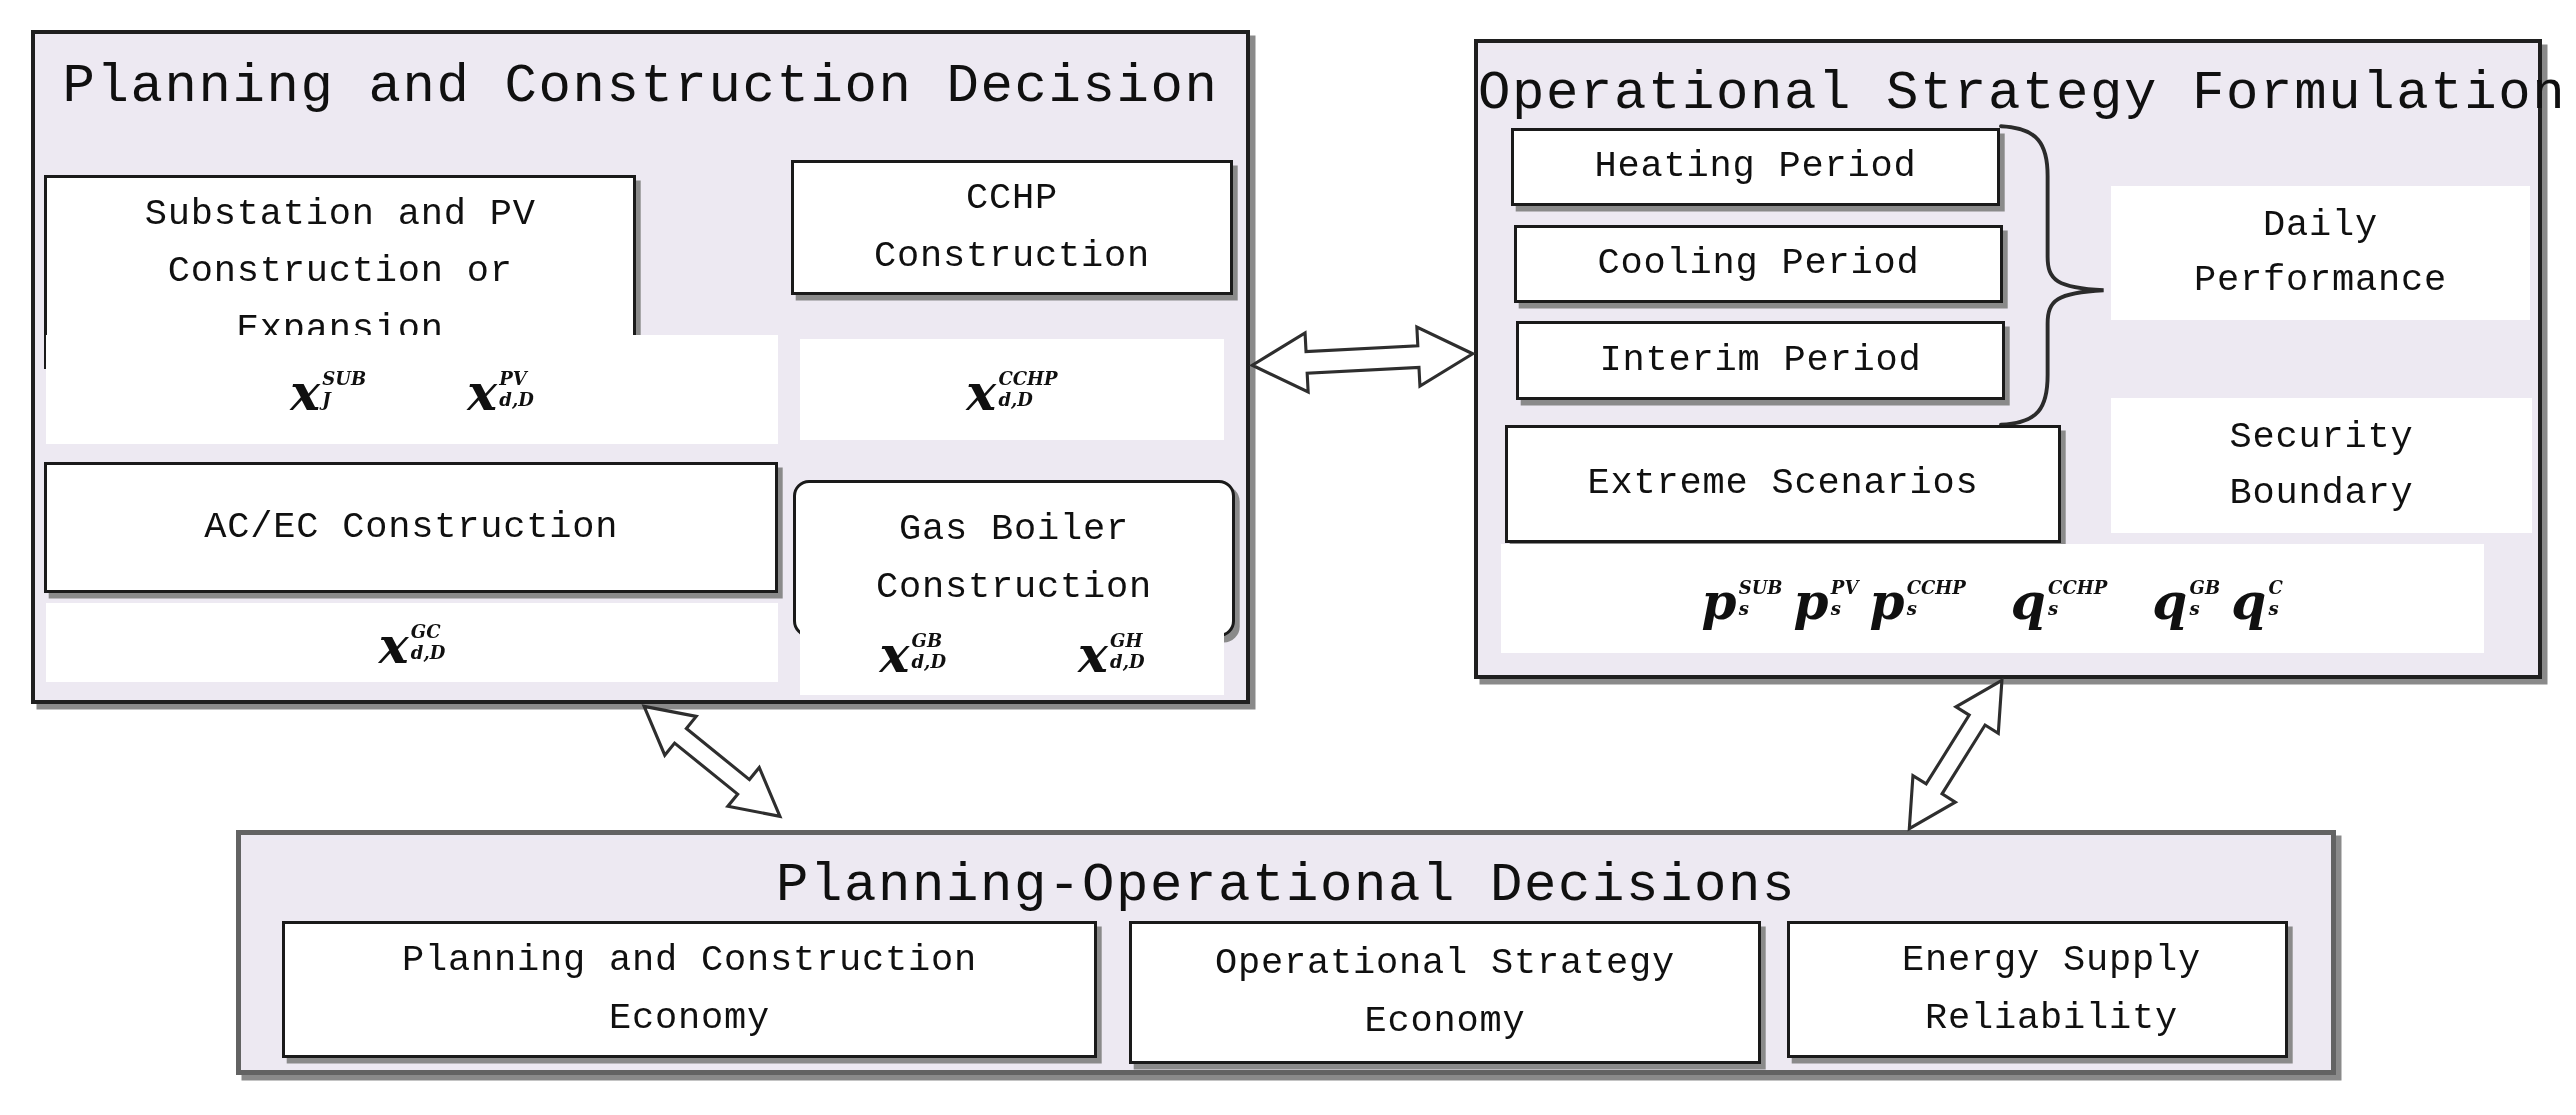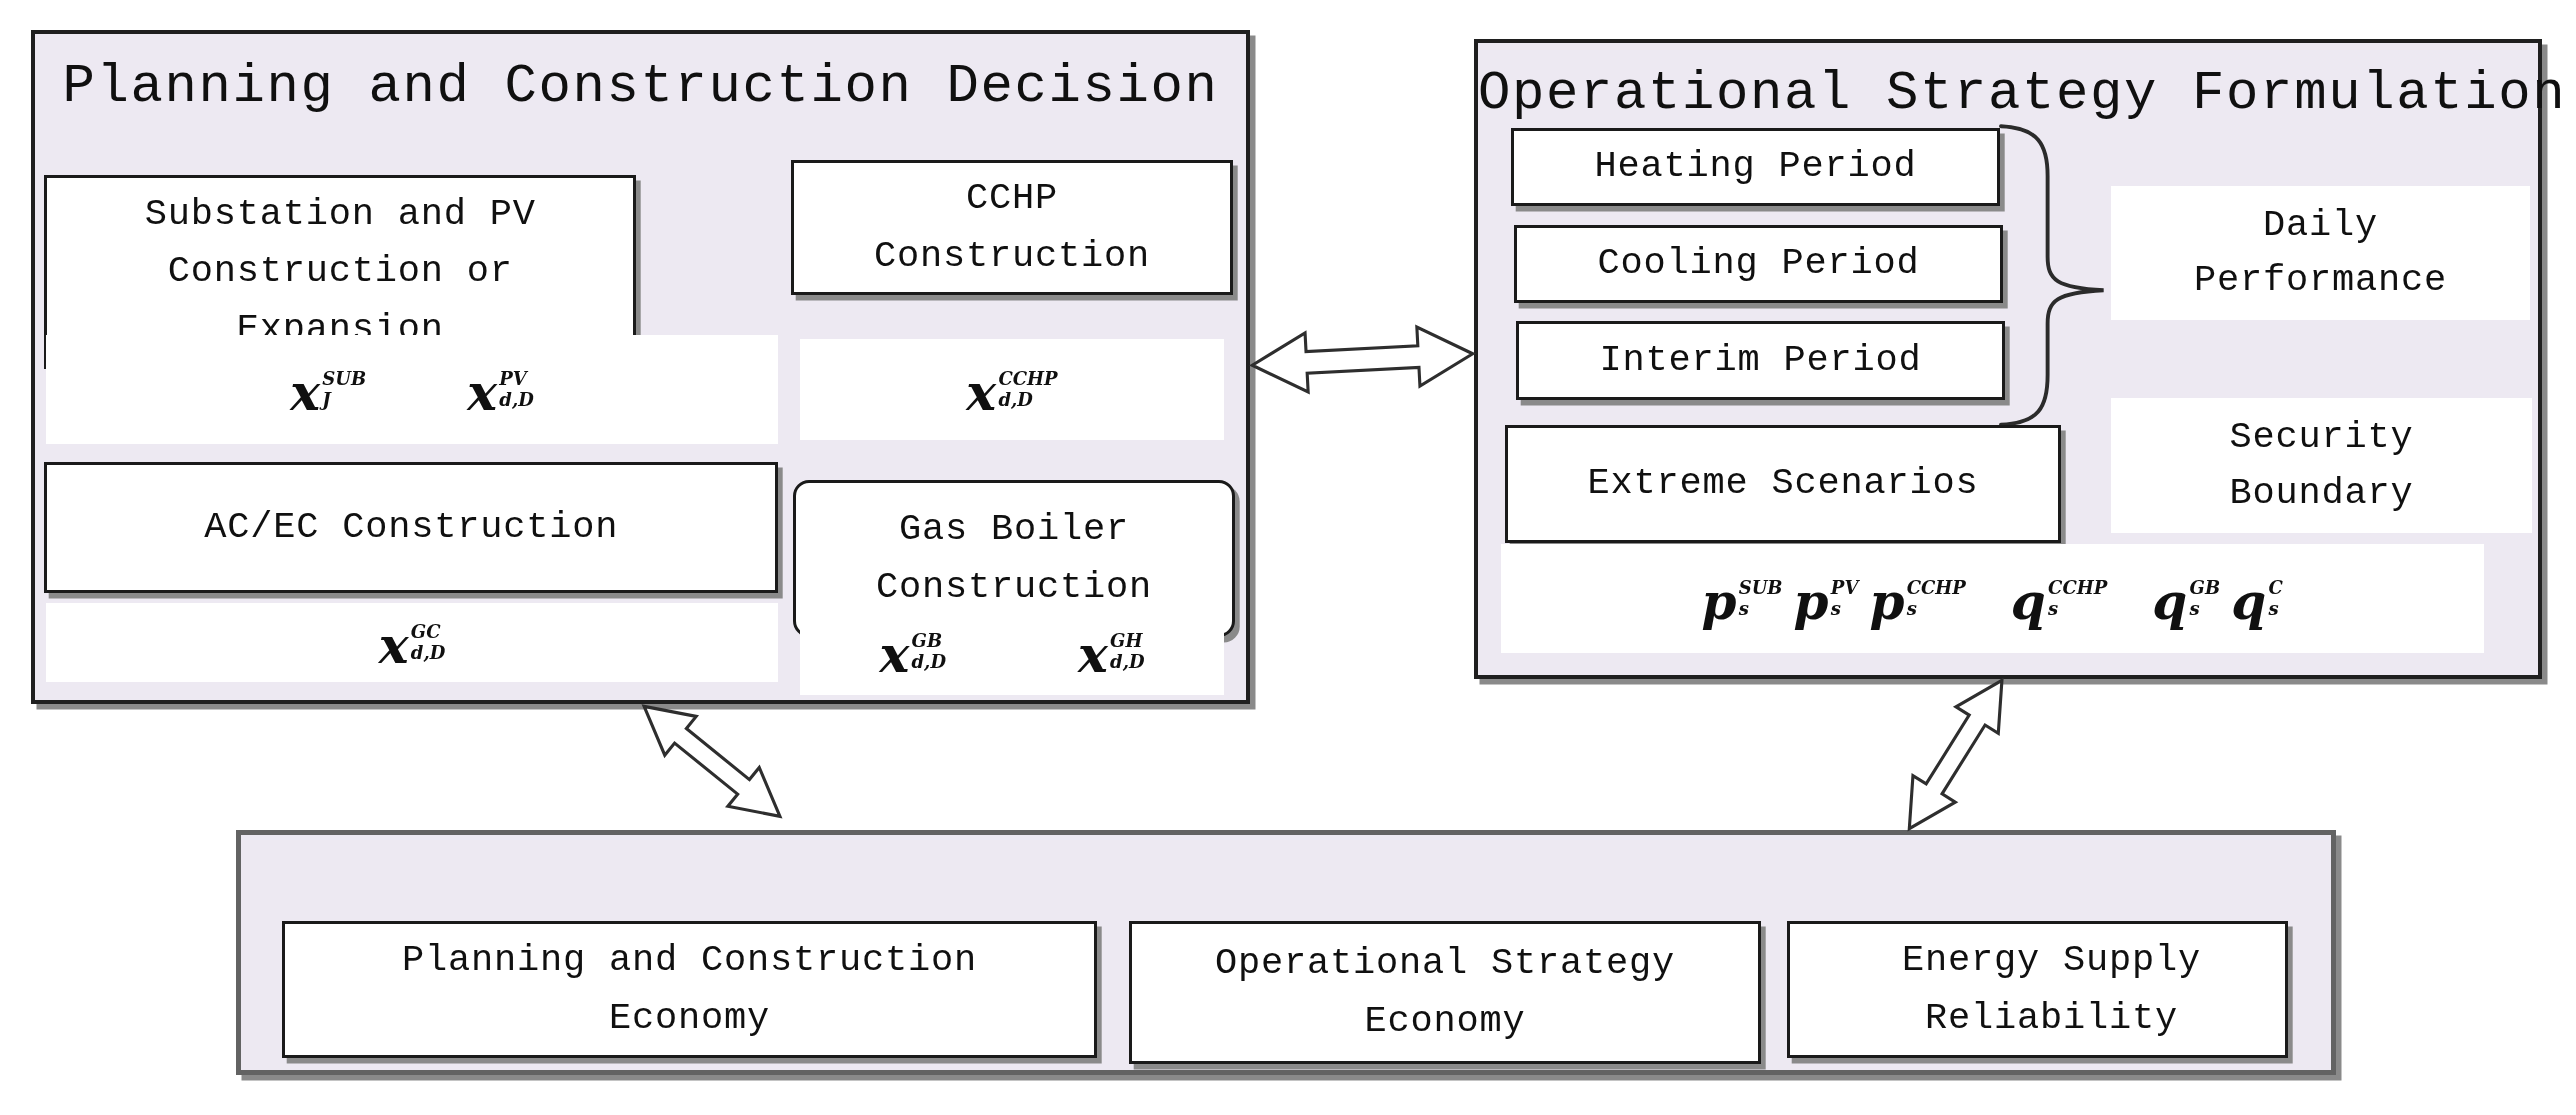--- a/index.html
+++ b/index.html
@@ -188,20 +188,21 @@
         <span class="mbase">q</span>
         <span class="mcol">
           <span class="msup">C</span>
           <span class="msub">s</span>
         </span>
       </span>
     </div>
   </section>
 
   <section class="panel gray" style="left:236px;top:830px;width:2100px;height:245px;">
+    <div class="panel-title" style="top:20px;">Planning-Operational Decisions</div>
 
     <div class="wbox" style="left:41px;top:86px;width:815px;height:137px;">Planning and Construction
 Economy</div>
     <div class="wbox" style="left:888px;top:86px;width:632px;height:143px;">Operational Strategy
 Economy</div>
     <div class="wbox" style="left:1546px;top:86px;width:501px;height:137px;padding-left:28px;">Energy Supply
 Reliability</div>
   </section>
 
   <svg class="arrow-svg" style="left:1249px;top:319px;transform:rotate(-3deg);" width="227" height="81" viewBox="0 0 292 104">

